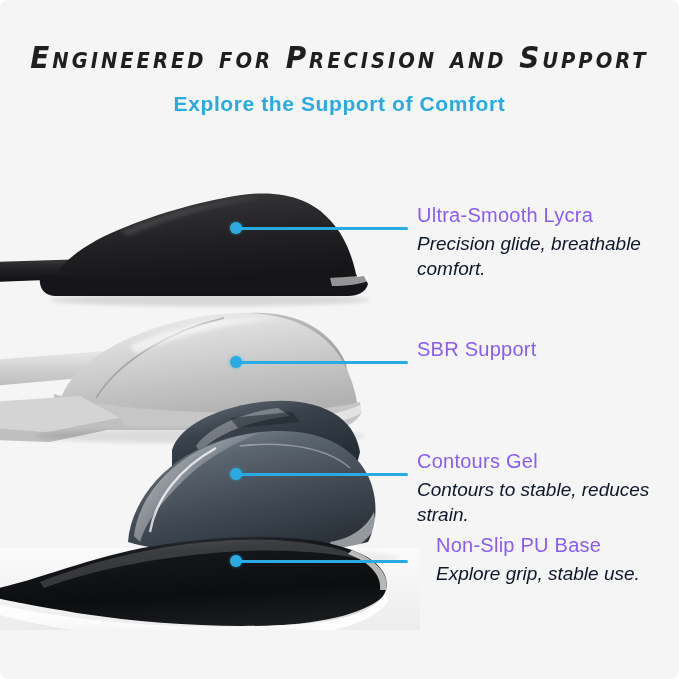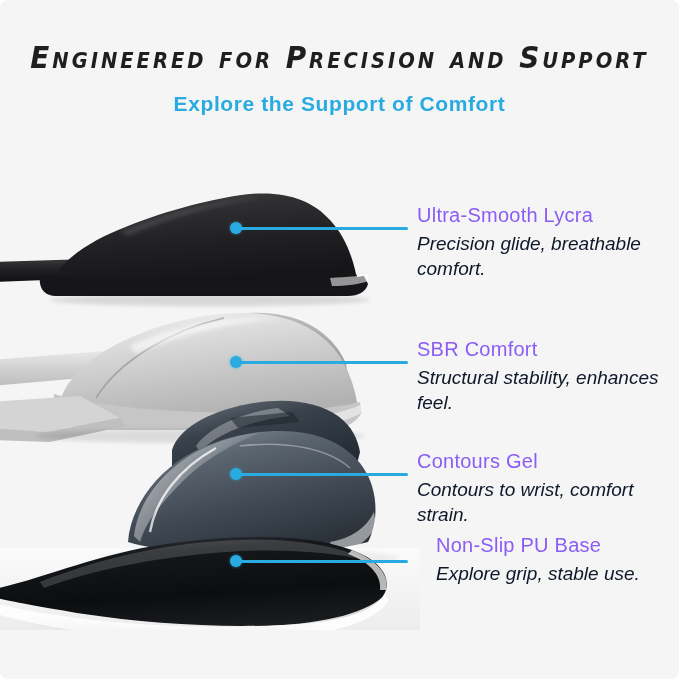--- a/index.html
+++ b/index.html
@@ -309,31 +309,30 @@
     <div class="callout-text" style="left:417px; top:203px;">
       <div class="callout-title">Ultra-Smooth Lycra</div>
       <div class="callout-desc">Precision glide, breathable comfort.</div>
     </div>
   </div>
 
   <div class="callout">
     <div class="lead-line" style="left:236px; top:361px; width:172px;"></div>
     <div class="lead-dot" style="left:230px; top:356px;"></div>
     <div class="callout-text" style="left:417px; top:337px;">
-      <div class="callout-title">SBR Comfort</div>
-      <div class="callout-desc">Structural stability, enhances feel.</div>
+      <div class="callout-title">SBR Support</div>
     </div>
   </div>
 
   <div class="callout">
     <div class="lead-line" style="left:236px; top:473px; width:172px;"></div>
     <div class="lead-dot" style="left:230px; top:468px;"></div>
     <div class="callout-text" style="left:417px; top:449px;">
       <div class="callout-title">Contours Gel</div>
-      <div class="callout-desc">Contours to wrist, comfort strain.</div>
+      <div class="callout-desc">Contours to stable, reduces strain.</div>
     </div>
   </div>
 
   <div class="callout">
     <div class="lead-line" style="left:236px; top:560px; width:172px;"></div>
     <div class="lead-dot" style="left:230px; top:555px;"></div>
     <div class="callout-text" style="left:436px; top:533px;">
       <div class="callout-title">Non-Slip PU Base</div>
       <div class="callout-desc">Explore grip, stable use.</div>
     </div>

